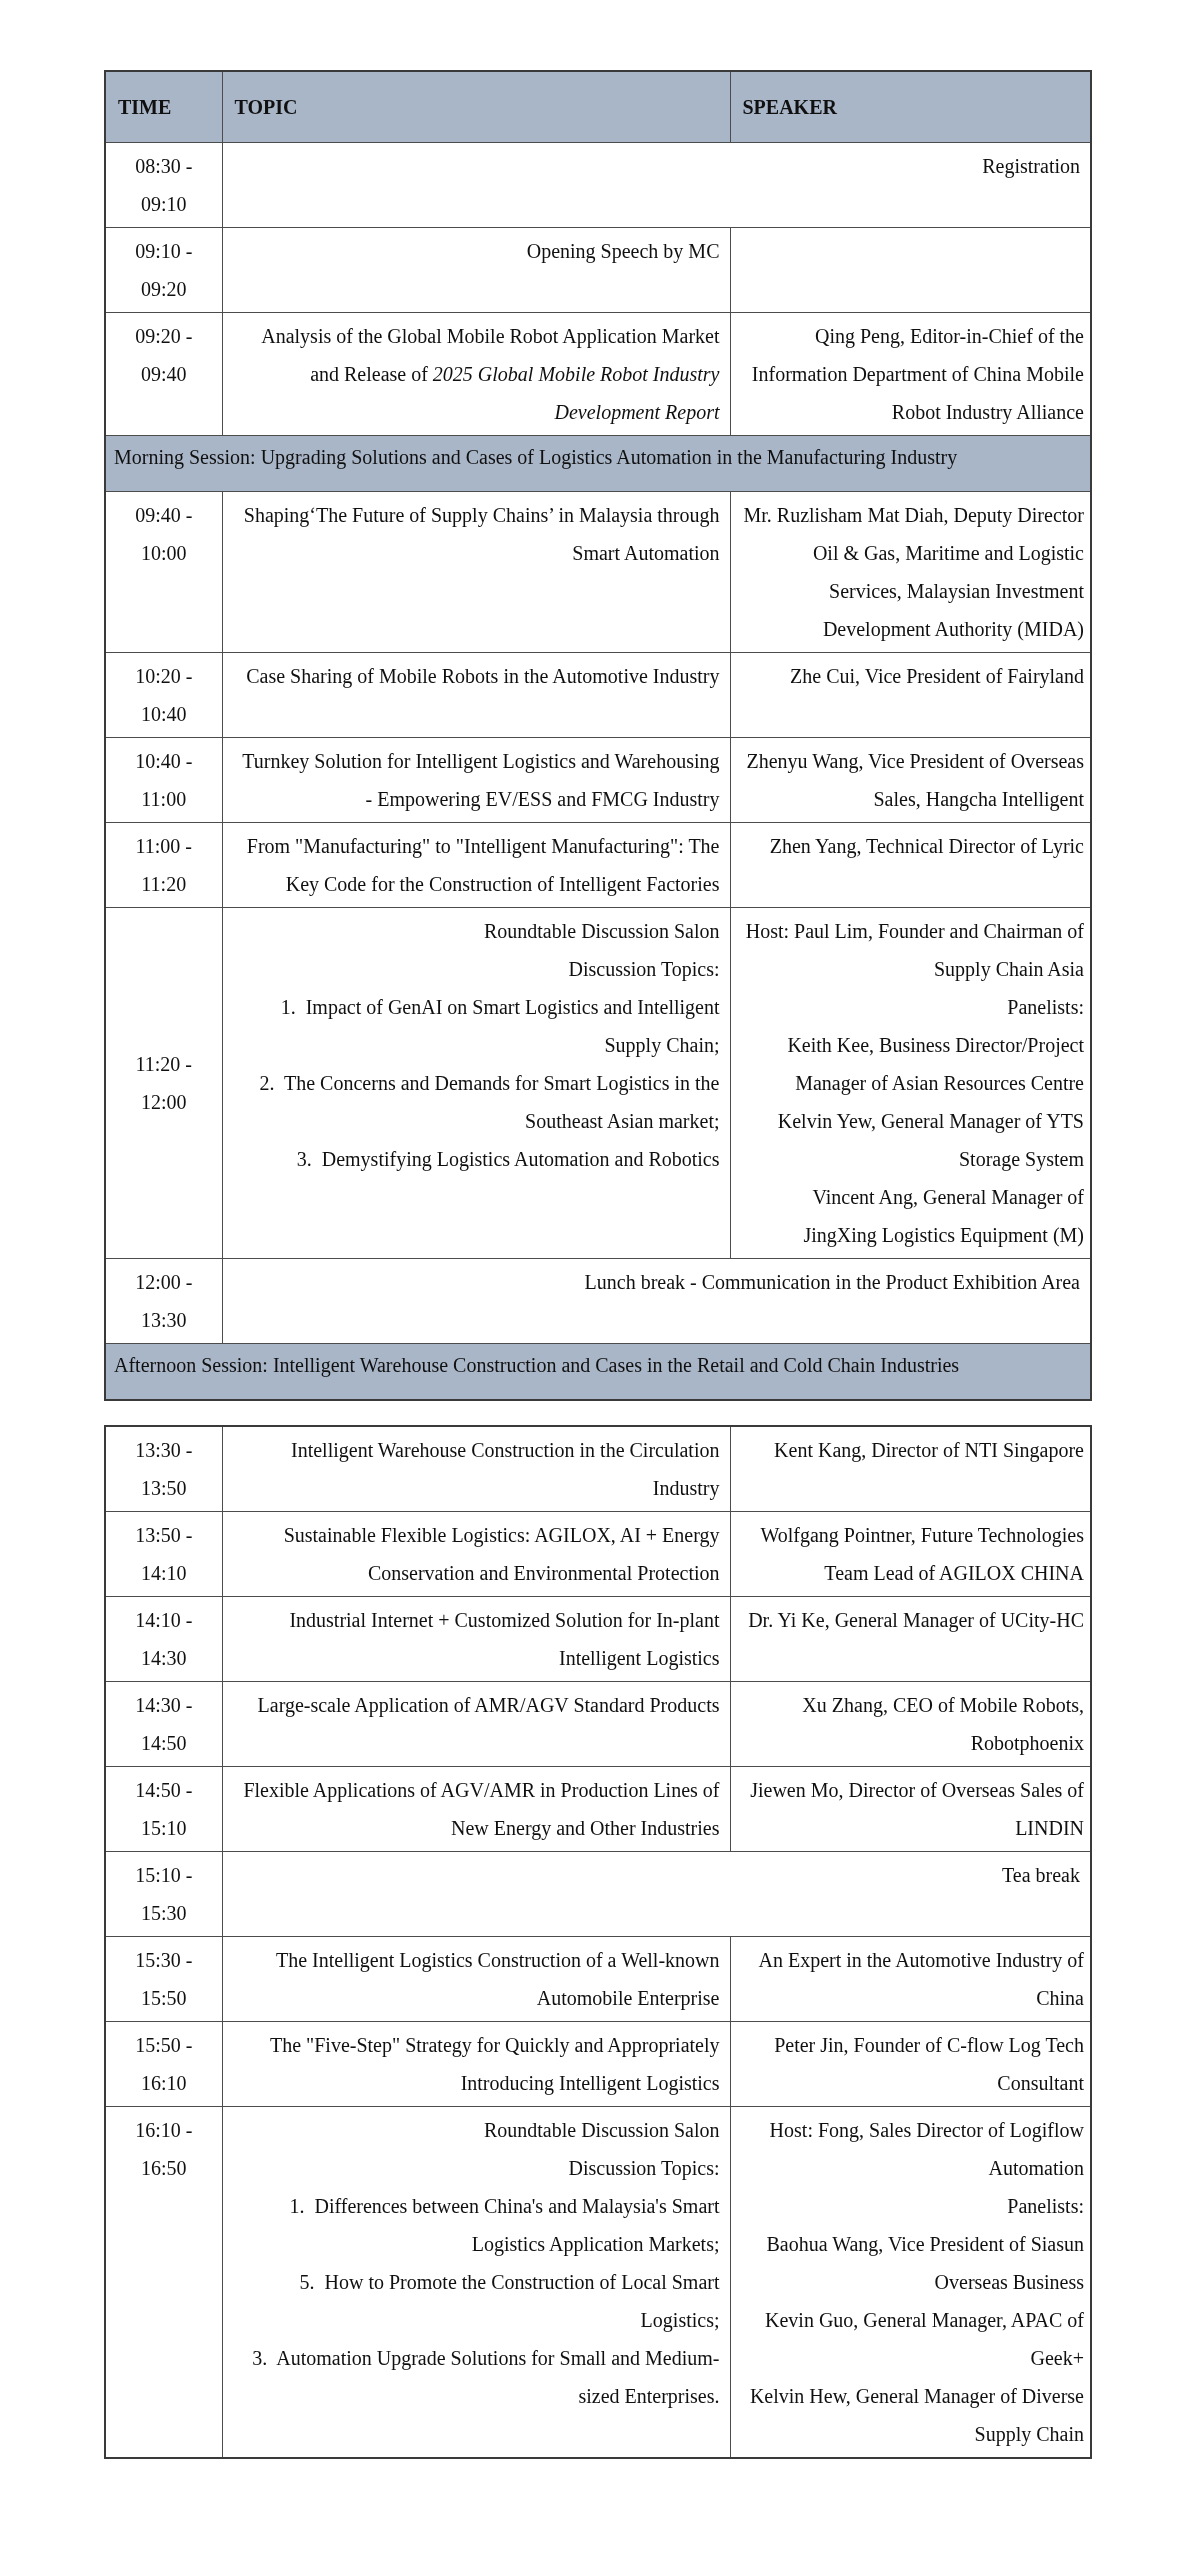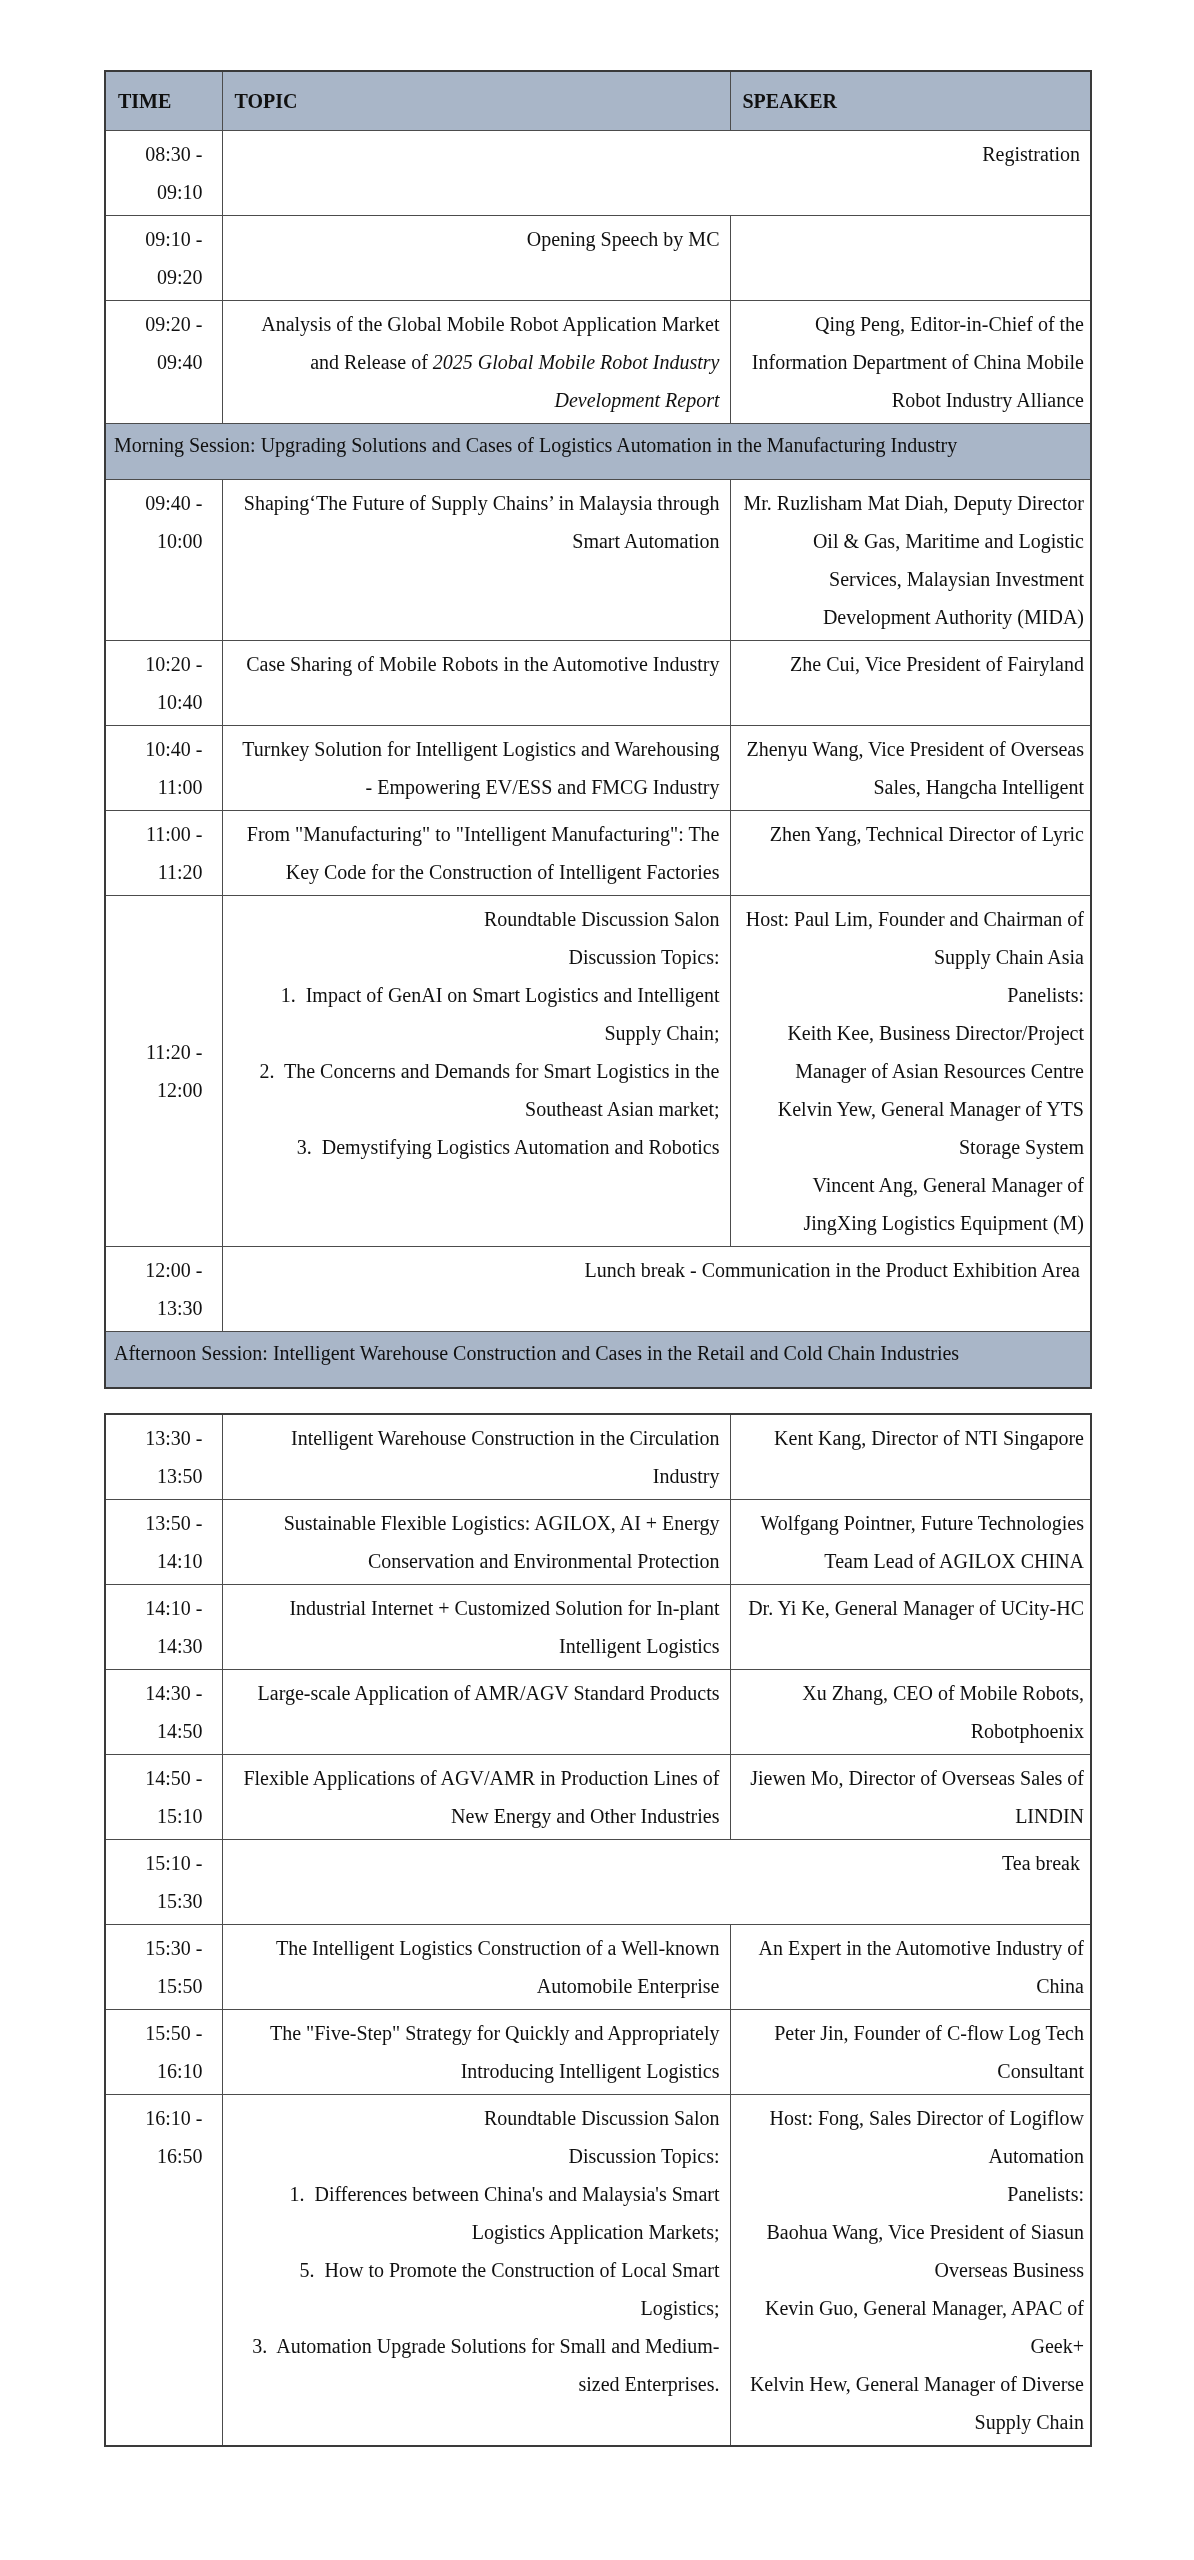--- a/index.html
+++ b/index.html
@@ -25,24 +25,24 @@
   }
   table.agenda td{
     border:1px solid var(--border);
     vertical-align:top;
     line-height:1.9;
     overflow:hidden;
   }
   .header-cell{
     background:var(--accent-bg);
     font-weight:700;
-    padding:10px 12px;
+    padding:16px 12px;
     line-height:1.55;
   }
-  .cell-time{text-align:right;padding:4px 19px;}
+  .cell-time{text-align:center;padding:4px 19px;}
   .cell-topic{padding:4px 10px 4px 12px;}
   .cell-speaker{padding:4px 6px 4px 10px;}
   .session-bar{
     background:var(--accent-bg);
     padding:2px 8px 15px 8px;
     line-height:1.85;
   }
   
   #table-morning tr:nth-child(n+7):nth-child(-n+11) .cell-time{vertical-align:middle;}
   .second{margin-top:24px;}

